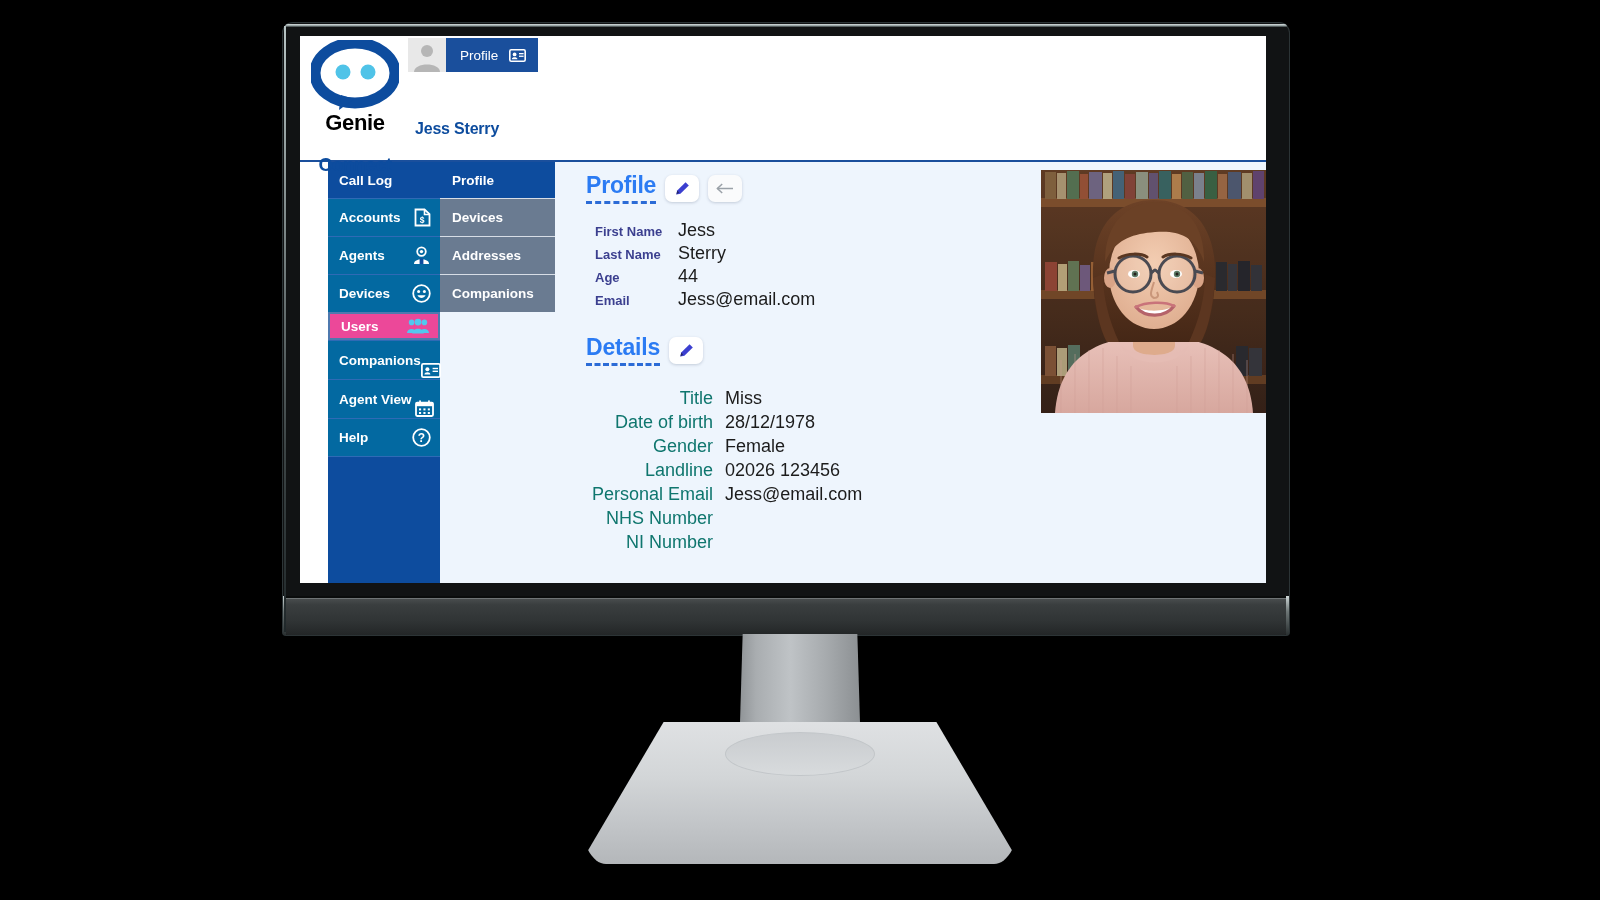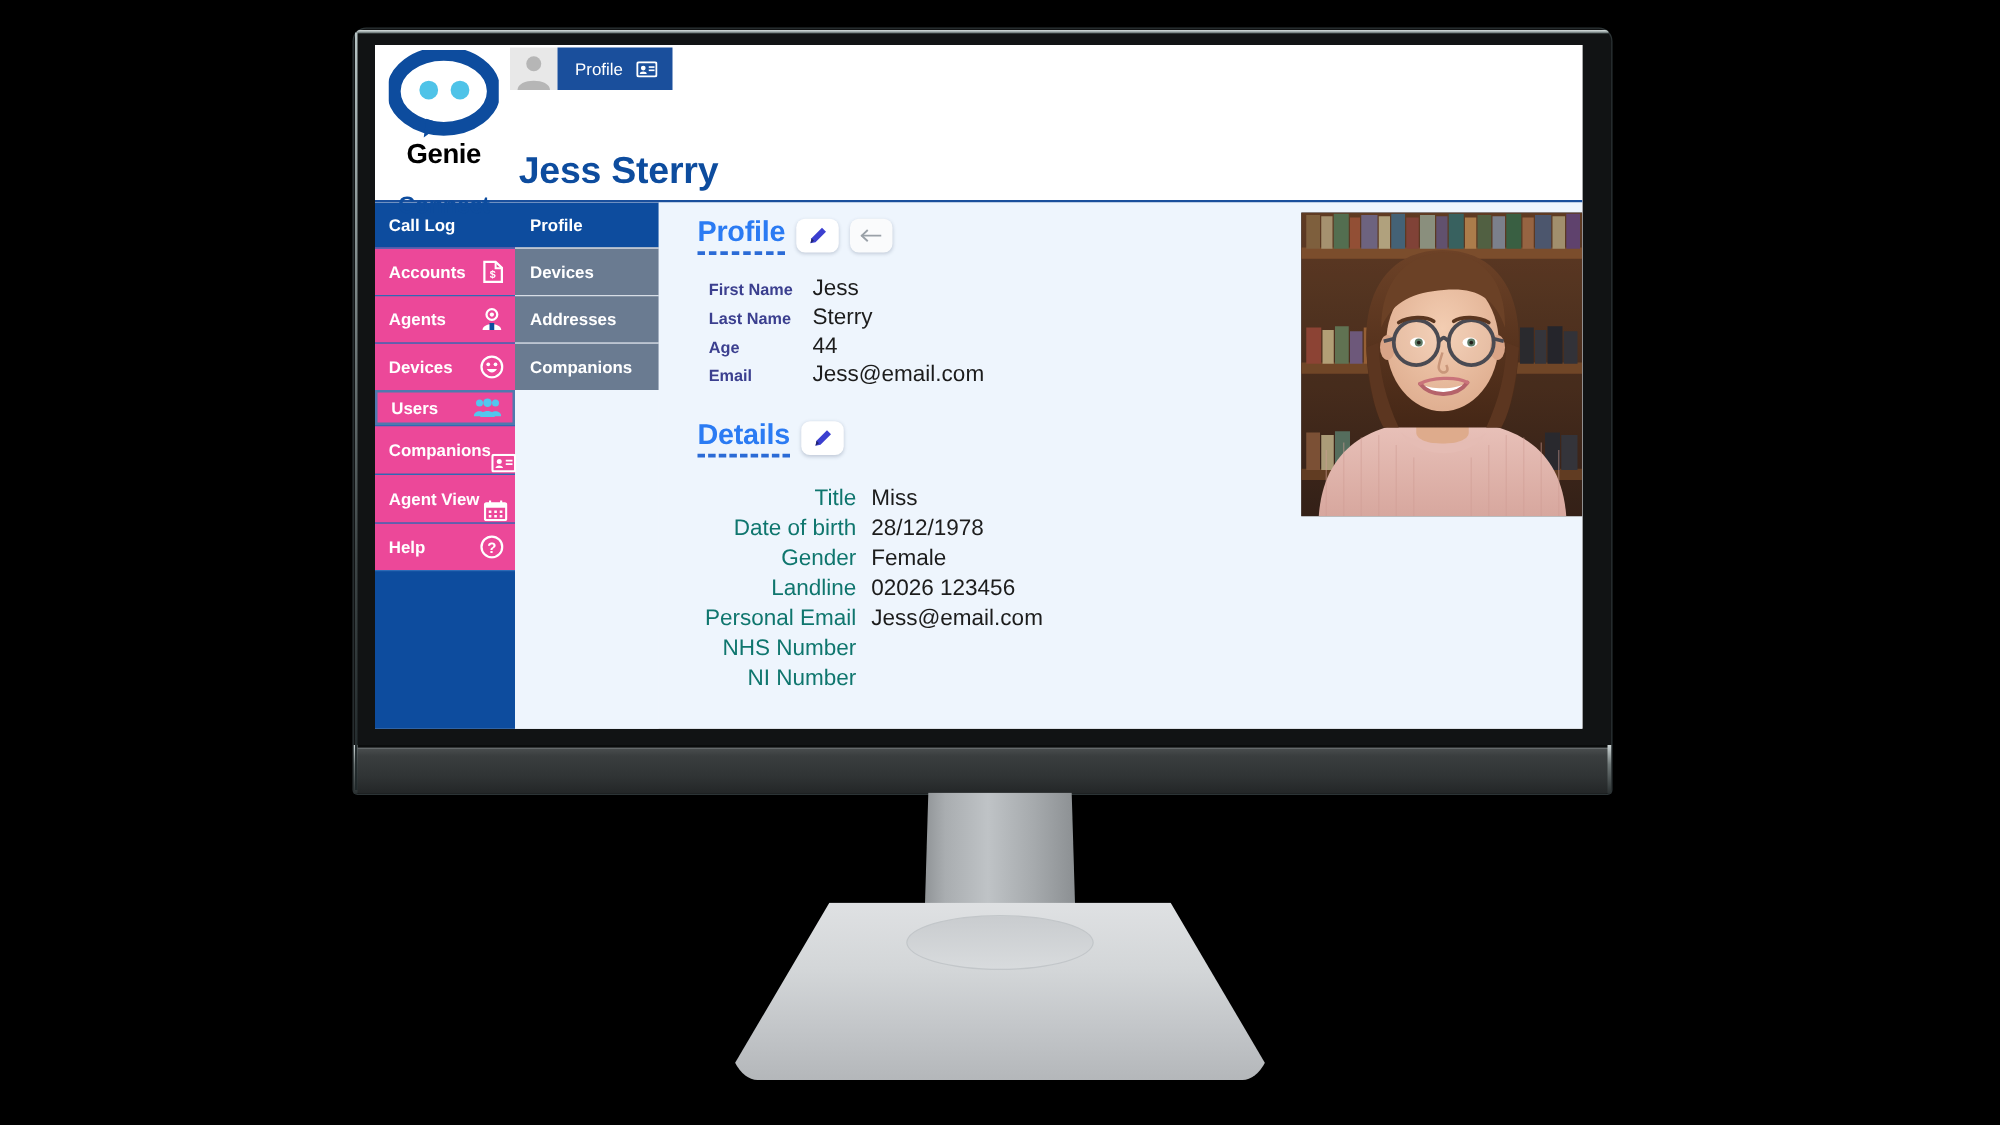--- a/index.html
+++ b/index.html
@@ -115,42 +115,42 @@
   }
   .avatar-glyph { display:block; }
   #tab-profile {
     background: #1a4f9c; color: #fff;
     display: flex; align-items: center; gap: 11px;
     padding: 0 12px 0 14px;
     font-size: 13.5px;
   }
   #page-title {
     position: absolute; left: 115px; top: 84px;
-    font-size: 30px; font-weight: bold; color: #0d4c9e;
+    font-size: 16px; font-weight: bold; color: #0d4c9e;
     letter-spacing: -.2px;
   }
 
   
-  #app-body { display: flex; height: 421px; }
+  #app-body { display: flex; height: 421px; margin-left: 28px; }
 
   #nav-primary {
     width: 112px; background: #0d4c9e; flex: none;
     display: flex; flex-direction: column;
   }
   .nav-top {
     height: 36px; color: #fff; font-size: 13.5px; font-weight: bold;
     display: flex; align-items: center; padding-left: 11px;
   }
   .nav-item {
     position: relative;
     height: 38px; color: #fff; font-size: 13.5px; font-weight: bold;
     display: flex; align-items: center; justify-content: space-between;
     padding: 0 9px 0 11px;
     border-top: 1px solid #2f6ab5;
-    background: #ec4899;
+    background: #0369a1;
   }
   .nav-item .nav-ico { flex: none; display: block; }
   .nav-item.tall { height: 39px; }
   .nav-item.wrap { padding-right: 6px; }
   .nav-item.wrap .nav-label { white-space: nowrap; }
   .nav-item.active {
     background: #ec4899;
     border: 2px solid #4f79ae;
     height: 28px;
   }

